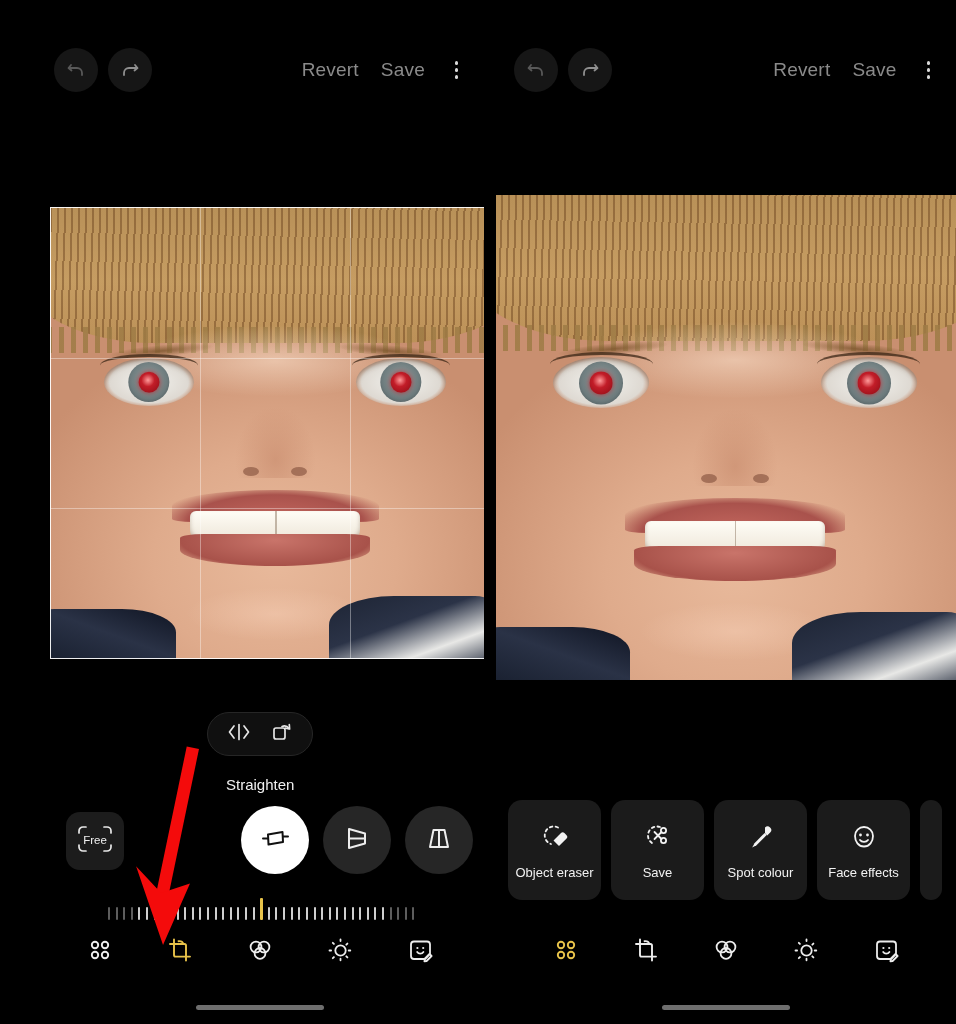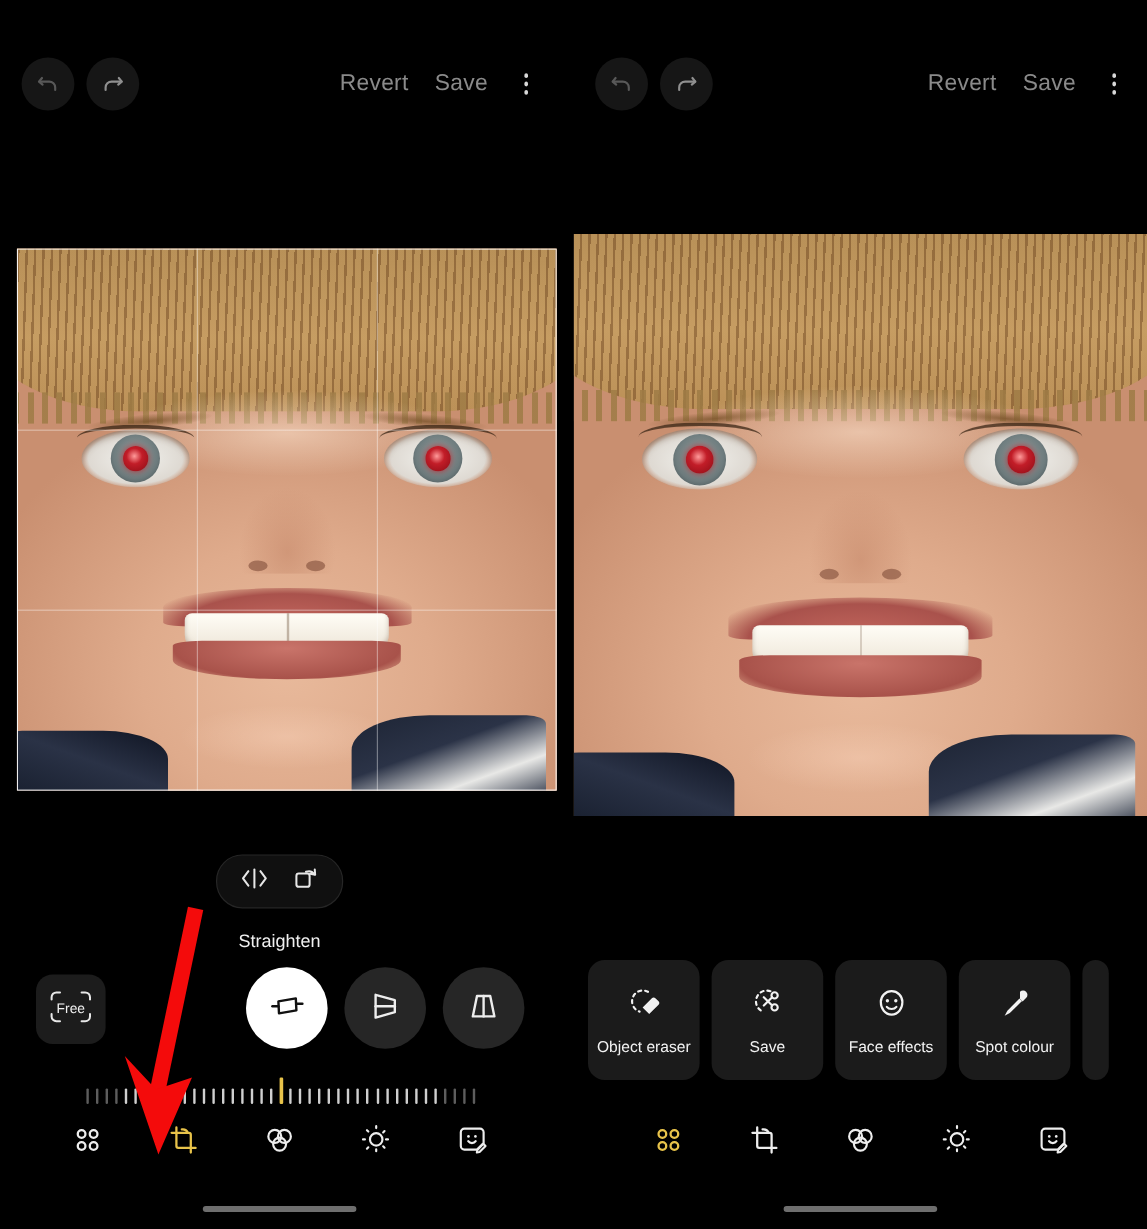--- a/index.html
+++ b/index.html
@@ -3,21 +3,21 @@
 <meta charset="utf-8">
 <title>Photo Editor — Tools</title>
 <style>
   * { box-sizing: border-box; margin: 0; padding: 0; }
   html, body {
     width: 956px; height: 1024px;
     background: #000;
     font-family: "Liberation Sans", sans-serif;
     overflow: hidden;
   }
-  .screens { display: flex; width: 956px; height: 1024px; }
+  .screens { display: flex; width: 956px; height: 1024px; padding-left: 36px; }
   .panel { position: relative; width: 466px; height: 1024px; background: #000; overflow: hidden; }
   .panel.right { width: 478px; }
   .gap { width: 12px; height: 1024px; background: #000; }
 
   
   .topbar {
     position: absolute; top: 0; left: 0; right: 0; height: 140px;
     display: flex; align-items: center; padding: 0 18px;
   }
   .histbtns { display: flex; gap: 10px; }
@@ -499,38 +499,38 @@
               <circle cx="22.5" cy="9.5" r="2.6"></circle>
             <path d="M20.5 18 L13.5 11"></path>
               <path d="M20.5 11 L13.5 18"></path>
           </svg>
         </span>
         <div class="tl">Save</div>
       </div>
 
       <div class="tool-card">
         <span>
+          <svg width="32" height="32" viewBox="0 0 32 32" fill="none" stroke="#f2f2f2" stroke-width="1.9" stroke-linecap="round" stroke-linejoin="round">
+            <path d="M20 6.5 a3.6 3.6 0 0 1 5.2 5 l-3 3 -2.2 -2.2 Z" fill="#f2f2f2" stroke="none"></path>
+            <path d="M19.6 12 L9.5 22.2 l-2.3 4.3 4.3 -2.3 10.2 -10.1 Z" fill="#f2f2f2" stroke="none"></path>
+          </svg>
+        </span>
+        <div class="tl">Spot colour</div>
+      </div>
+
+      <div class="tool-card">
+        <span>
           <svg width="32" height="32" viewBox="0 0 32 32" fill="none" stroke="#f2f2f2" stroke-width="1.8" stroke-linecap="round" stroke-linejoin="round">
             <path d="M7 15 a9 9 0 0 1 18 0 c0 5.5 -3.5 10.5 -9 10.5 S7 20.5 7 15 Z"></path>
             <circle cx="12.5" cy="14" r="1.4" fill="#f2f2f2" stroke="none"></circle>
             <circle cx="19.5" cy="14" r="1.4" fill="#f2f2f2" stroke="none"></circle>
             <path d="M12 19 a4.6 3.6 0 0 0 8 0"></path>
           </svg>
         </span>
         <div class="tl">Face effects</div>
-      </div>
-
-      <div class="tool-card">
-        <span>
-          <svg width="32" height="32" viewBox="0 0 32 32" fill="none" stroke="#f2f2f2" stroke-width="1.9" stroke-linecap="round" stroke-linejoin="round">
-            <path d="M20 6.5 a3.6 3.6 0 0 1 5.2 5 l-3 3 -2.2 -2.2 Z" fill="#f2f2f2" stroke="none"></path>
-            <path d="M19.6 12 L9.5 22.2 l-2.3 4.3 4.3 -2.3 10.2 -10.1 Z" fill="#f2f2f2" stroke="none"></path>
-          </svg>
-        </span>
-        <div class="tl">Spot colour</div>
       </div>
 
       <div class="tool-card cut"></div>
     </div>
 
     <svg class="arrow" viewBox="0 0 478 1024">
       <g>
         <path d="M648 601 L775 800" stroke="#f40b0b" stroke-width="13" stroke-linecap="butt" fill="none"></path>
         <path d="M718 762 L793 830 L788 742 L762 772 Z" fill="#f40b0b"></path>
       </g>

